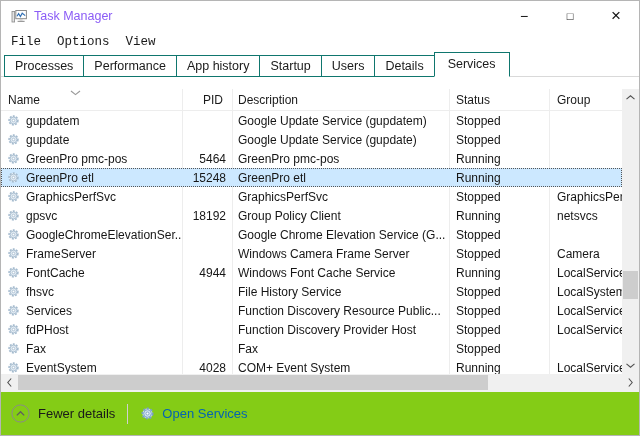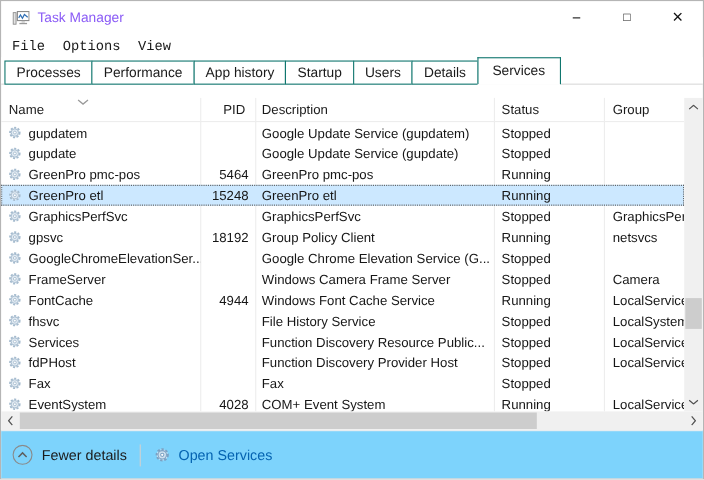--- a/index.html
+++ b/index.html
@@ -52,21 +52,21 @@
   
   .vscroll { position:absolute; top:0; right:0; width:17px; height:285px; background:#f0f0f0; z-index:3; }
   .hscroll { position:absolute; left:0; bottom:0; width:638px; height:17px; background:#f0f0f0; z-index:3; }
   .sb-btn { position:absolute; width:17px; height:17px; display:flex; align-items:center; justify-content:center; }
   .vscroll .up { top:0; } .vscroll .down { bottom:0; }
   .hscroll .left { left:0; } .hscroll .right { right:0; }
   .v-thumb { position:absolute; left:1px; top:182px; width:15px; height:28px; background:#cdcdcd; }
   .h-thumb { position:absolute; top:1px; left:17px; width:470px; height:15px; background:#cdcdcd; }
 
   
-  .footer { height:44px; border-top:1px solid #f0f0f0; display:flex; align-items:center; padding-left:10px; background:#7dd3fc; }
+  .footer { height:44px; border-top:1px solid #f0f0f0; display:flex; align-items:center; padding-left:10px; background:#84cc16; }
   .fewer-details { display:flex; align-items:center; gap:8px; font-size:13px; color:#1a1a1a; }
   .footer-divider { width:1px; height:20px; background:#d0d0d0; margin:0 12px; }
   .open-services { display:flex; align-items:flex-start; gap:7px; font-size:13px; }
   .link { color:#0563b1; }
 </style>
 </head>
 <body>
 
 <div class="window">
 

